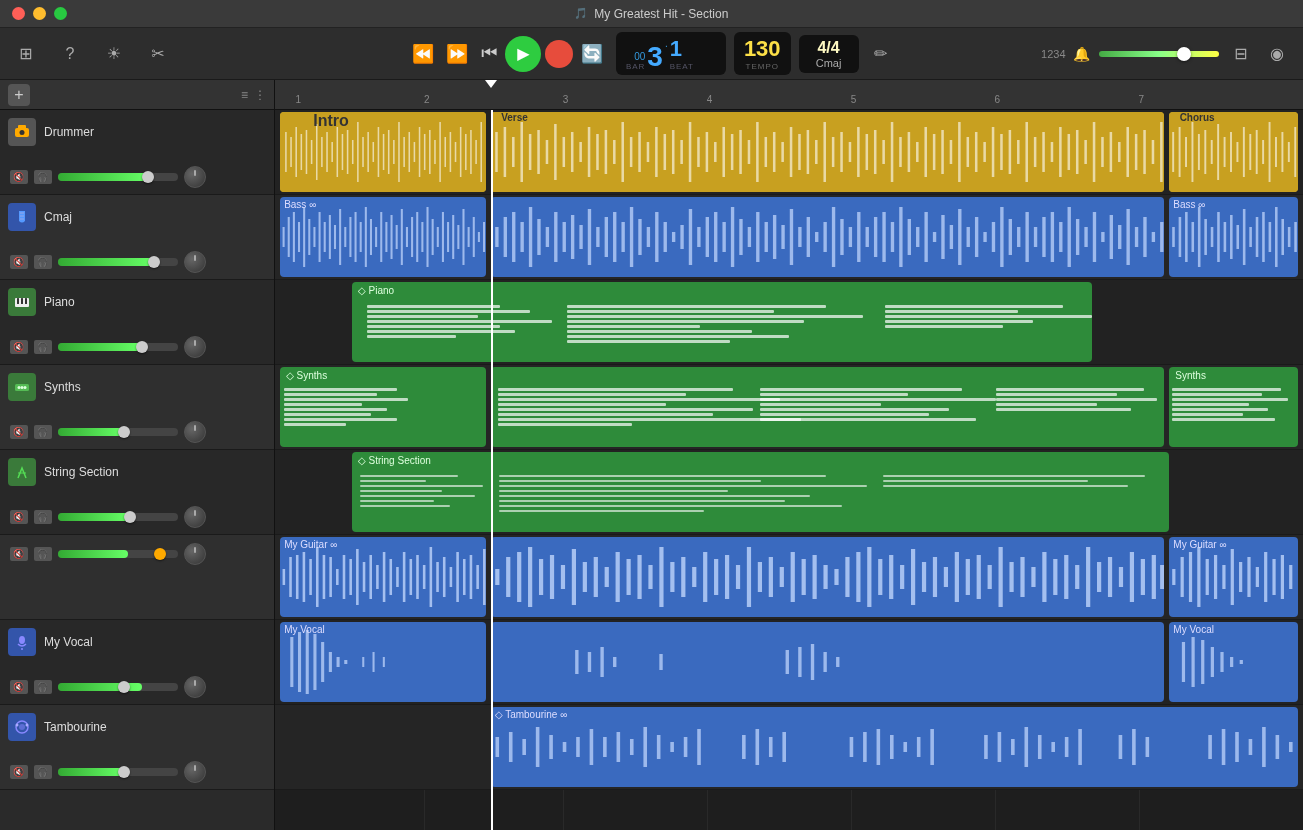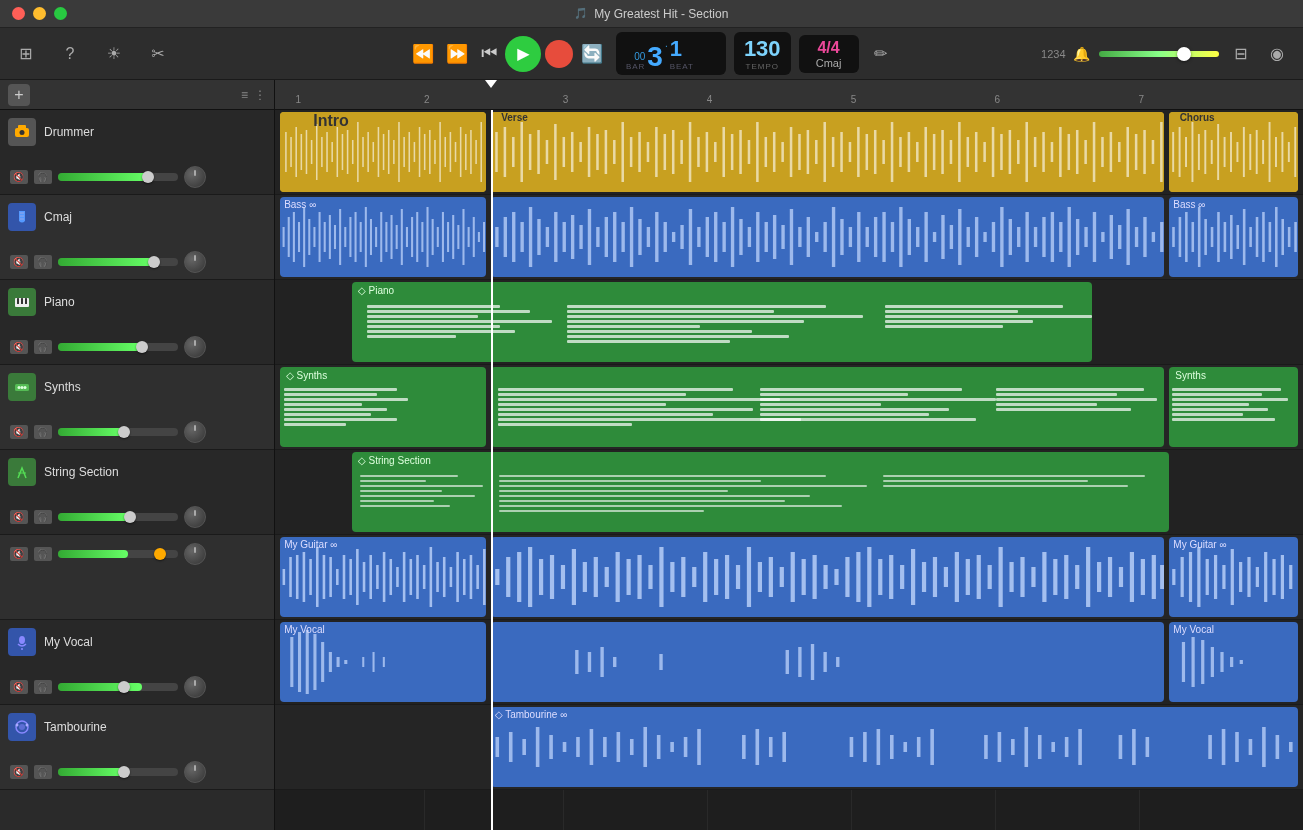--- a/index.html
+++ b/index.html
@@ -97,29 +97,29 @@
       border-radius: 6px;
       padding: 4px 10px;
       display: flex; align-items: flex-end; gap: 6px;
       min-width: 110px;
     }
     .tempo-display {
       background: #111; border-radius: 6px;
       padding: 4px 10px;
       display: flex; flex-direction: column; align-items: center;
     }
-    .tempo-value { font-size: 22px; font-weight: bold; color: #7dd3fc; }
+    .tempo-value { font-size: 22px; font-weight: bold; color: #fde047; }
     .tempo-label { font-size: 8px; color: #666; text-transform: uppercase; letter-spacing: 1px; }
     .time-sig-display {
       background: #111; border-radius: 6px;
       padding: 4px 10px;
       display: flex; flex-direction: column; align-items: center;
       min-width: 60px;
     }
-    .time-sig-value { font-size: 16px; font-weight: bold; color: #ec4899; }
+    .time-sig-value { font-size: 16px; font-weight: bold; color: #fef9c3; }
     .time-sig-key { font-size: 11px; color: #aaa; }
     .volume-slider-container {
       display: flex; align-items: center; gap: 4px;
     }
     .volume-slider {
       width: 120px; height: 6px;
       background: linear-gradient(to right, #4a4, #8f8, #ff4);
       border-radius: 3px;
       position: relative;
     }

